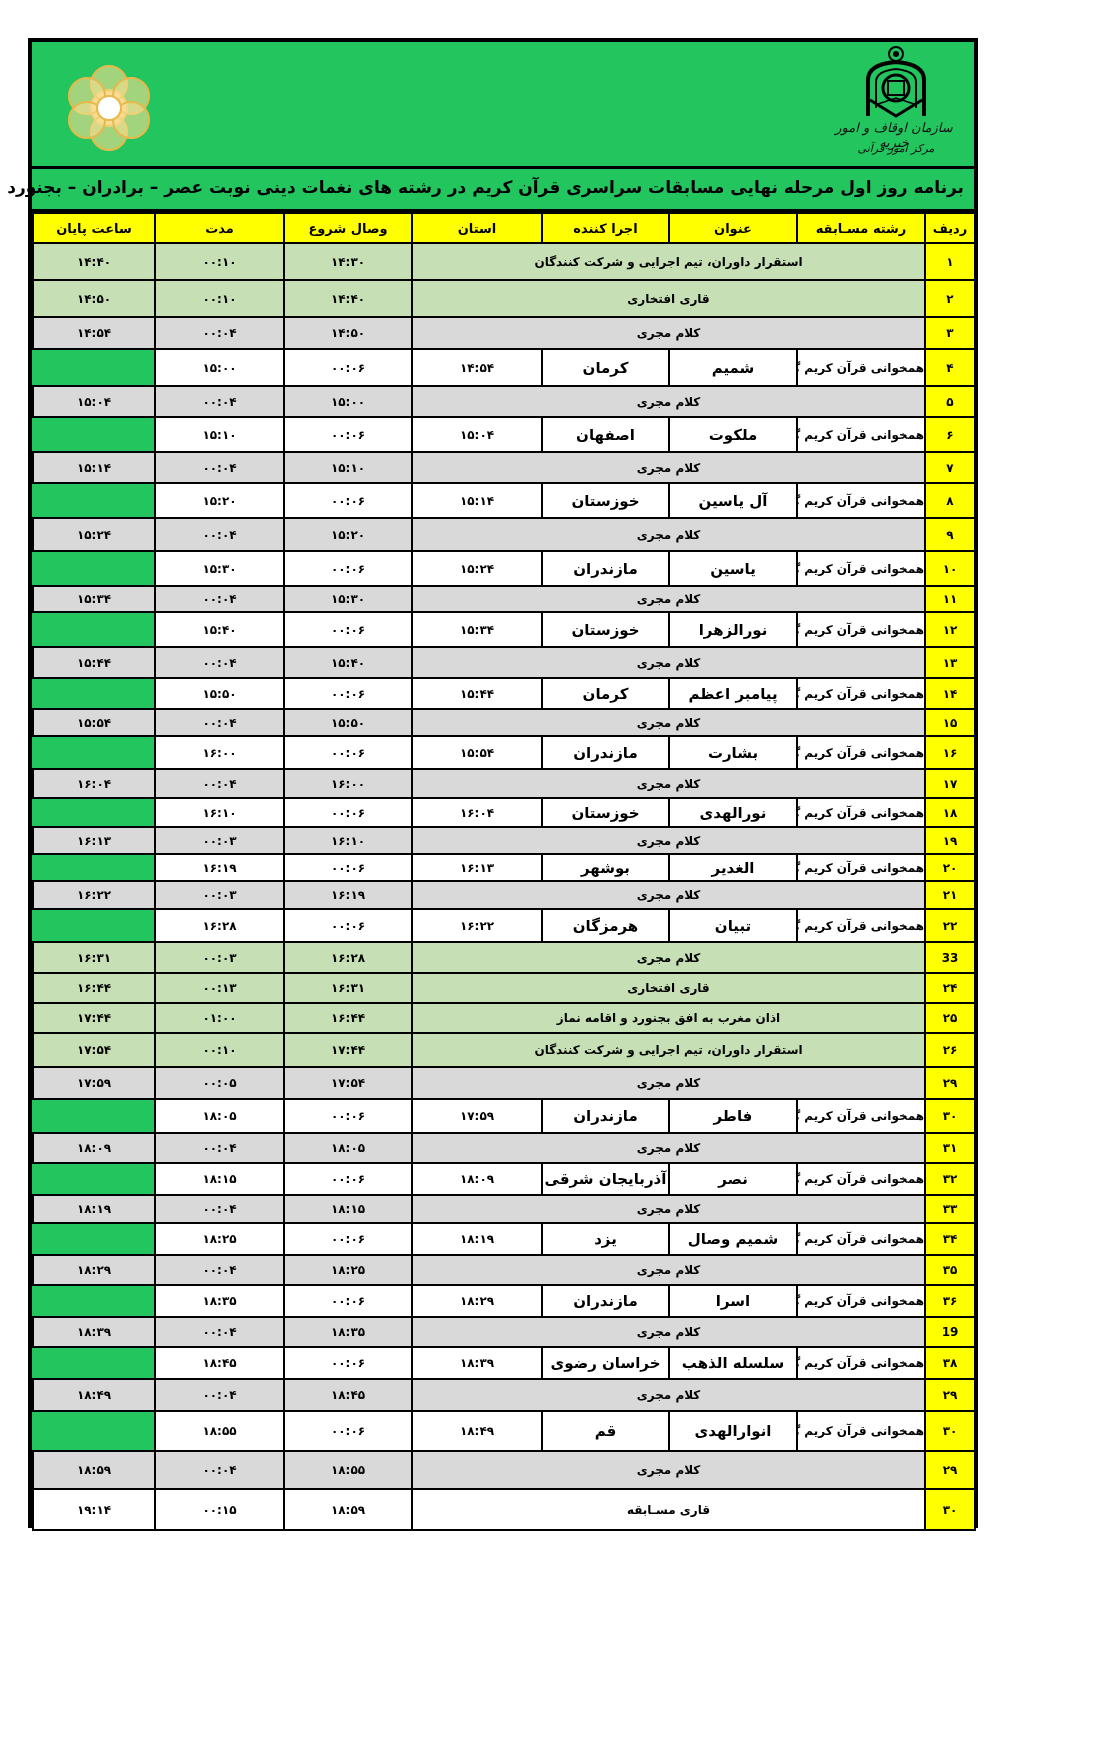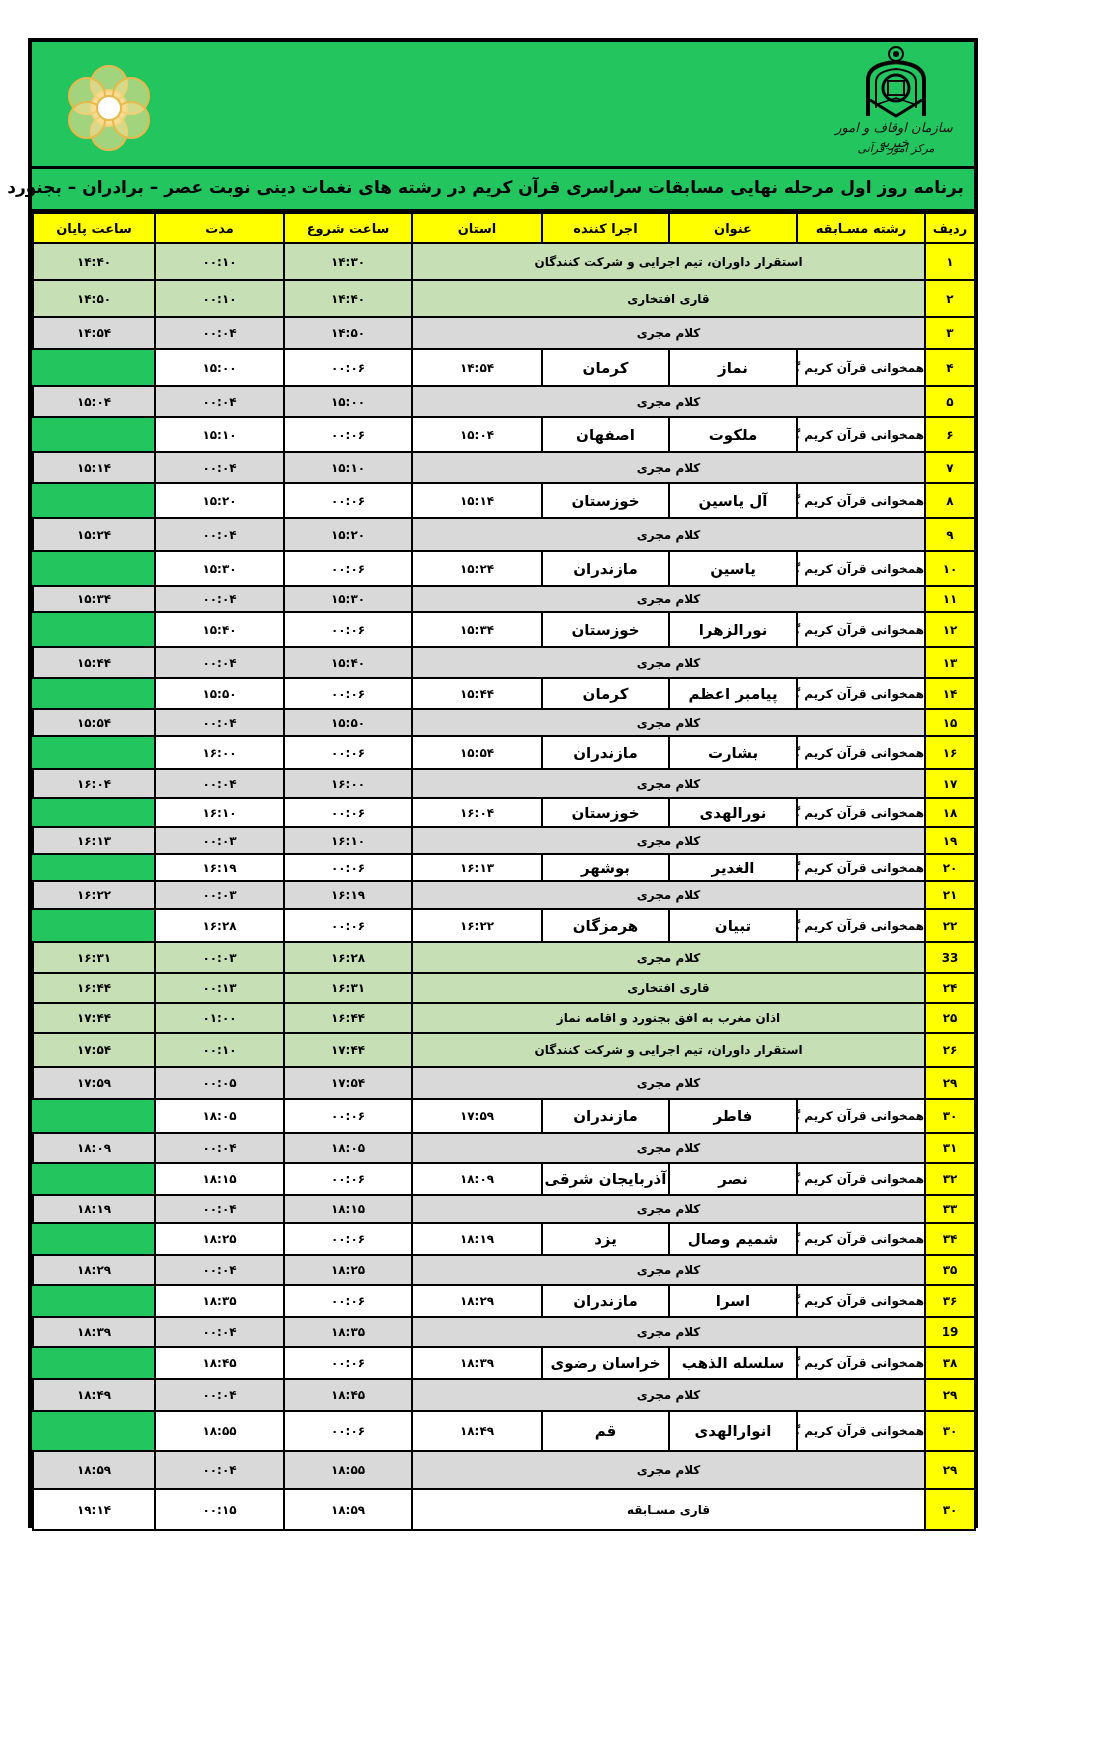--- a/index.html
+++ b/index.html
@@ -83,21 +83,21 @@
       <col style="width:129px">
       <col style="width:122px">
     </colgroup>
     <thead>
       <tr>
         <th>ردیف</th>
         <th>رشته مسـابقه</th>
         <th>عنوان</th>
         <th>اجرا کننده</th>
         <th>استان</th>
-        <th>ساعت شروع</th>
+        <th>وصال شروع</th>
         <th>مدت</th>
         <th>ساعت پایان</th>
       </tr>
     </thead>
     <tbody id="sched-body">
         <tr class="green" style="height: 37px;">
           <td class="num">۱</td>
           <td colspan="4">استقرار داوران، تیم اجرایی و شرکت کنندگان</td>
           <td class="time">۱۴:۳۰</td>
           <td class="time">۰۰:۱۰</td>
@@ -113,21 +113,21 @@
         <tr class="grey" style="height: 32px;">
           <td class="num">۳</td>
           <td colspan="4">کلام مجری</td>
           <td class="time">۱۴:۵۰</td>
           <td class="time">۰۰:۰۴</td>
           <td class="time">۱۴:۵۴</td>
         </tr>
         <tr class="white" style="height: 37px;">
           <td class="num">۴</td>
           <td>همخوانی قرآن کریم گروه اول</td>
-          <td class="big">نماز</td>
+          <td class="big">شمیم</td>
           <td class="big">کرمان</td>
           <td class="time">۱۴:۵۴</td>
           <td class="time">۰۰:۰۶</td>
           <td class="time">۱۵:۰۰</td>
         </tr>
         <tr class="grey" style="height: 31px;">
           <td class="num">۵</td>
           <td colspan="4">کلام مجری</td>
           <td class="time">۱۵:۰۰</td>
           <td class="time">۰۰:۰۴</td>

